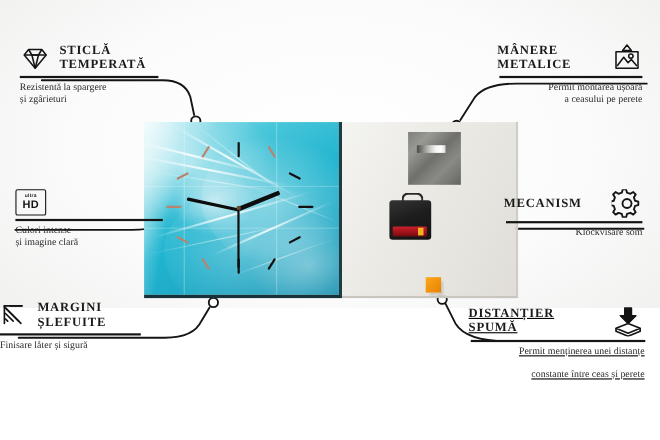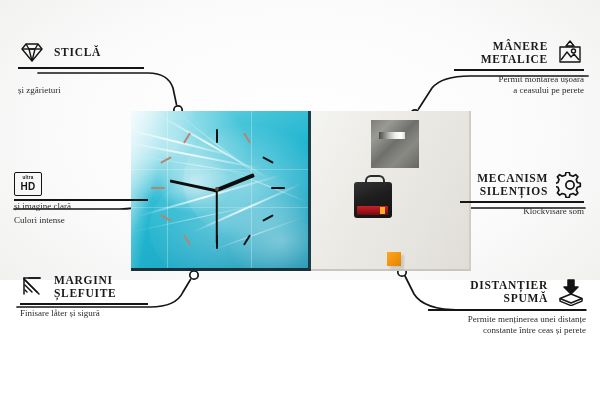--- a/index.html
+++ b/index.html
@@ -76,21 +76,21 @@
   }
   .co-rule{height:1.6px;background:#151515;margin-top:3px;}
   .co-sub{
     font-family:"Liberation Serif",serif;
     font-size:9px;line-height:11px;color:#2b2b2b;margin-top:3px;
   }
   .callout.left .co-head{justify-content:flex-start;}
   .callout.left .co-title{text-align:left;}
   .callout.left .co-sub{text-align:left;}
   .callout.right .co-head{justify-content:flex-end;flex-direction:row;}
-  .callout.right .co-title{text-align:right;}
+  .callout.right .co-title{}
   .callout.right .co-sub{text-align:right;}
   .ico{flex:0 0 auto;display:block;}
   .hdbox{
     width:26px;height:22px;border:1.4px solid #141414;border-radius:2px;
     display:flex;flex-direction:column;align-items:center;justify-content:center;
     font-family:"Liberation Sans",sans-serif;color:#141414;line-height:1;
   }
   .hdbox .u{font-size:4.5px;font-weight:700;letter-spacing:.2px;}
   .hdbox .h{font-size:10px;font-weight:700;letter-spacing:.3px;margin-top:1px;}
 </style>
@@ -182,39 +182,41 @@
         <g fill="none" stroke="#141414" stroke-width="1.4" stroke-linejoin="round">
           <path d="M4 9 L8 4 L20 4 L24 9 L14 21 Z"></path>
           <path d="M4 9 L24 9"></path>
           <path d="M8 4 L11 9 L14 21"></path>
           <path d="M20 4 L17 9 L14 21"></path>
           <path d="M11 9 L17 9"></path>
         </g>
       </svg>
       <div>
         <div class="co-title">STICLĂ</div>
+        <div class="co-title">TEMPERATĂ</div>
       </div>
     </div>
     <div class="co-rule" style="width:126px;"></div>
-    <div class="co-sub" style="margin-top:16px;">și zgârieturi</div>
+    <div class="co-sub">Rezistentă la spargere</div>
+    <div class="co-sub" style="margin-top:0;">și zgârieturi</div>
   </div>
 
   <div class="callout left" style="left:14px;top:172px;width:136px;">
     <div class="co-head">
       <div class="hdbox ico">
         <span class="u">ultra</span>
         <span class="h">HD</span>
       </div>
     </div>
     <div class="co-rule" style="width:134px;"></div>
+    <div class="co-sub">Culori intense</div>
     <div class="co-sub" style="margin-top:0;">și imagine clară</div>
-    <div class="co-sub">Culori intense</div>
-  </div>
-
-  <div class="callout left" style="left:20px;top:274px;width:130px;">
+  </div>
+
+  <div class="callout left" style="left:0;top:274px;width:130px;">
     <div class="co-head">
       <svg class="ico" width="26" height="24" viewBox="0 0 26 24">
         <g stroke="#141414" stroke-width="1.5" stroke-linecap="round" fill="none">
           <path d="M4 3 L20 3"></path>
           <path d="M4 3 L4 19"></path>
           <path d="M5 5 L17 17"></path>
           <path d="M5 10 L12 17"></path>
           <path d="M5 15 L7 17"></path>
           <path d="M9 3 L20 3"></path>
         </g>
@@ -248,45 +250,44 @@
     </div>
     <div class="co-rule" style="width:130px;margin-left:auto;"></div>
     <div class="co-sub">Permit montarea ușoară</div>
     <div class="co-sub" style="margin-top:0;">a ceasului pe perete</div>
   </div>
 
   <div class="callout right" style="left:458px;top:172px;width:126px;">
     <div class="co-head">
       <div style="flex:1;">
         <div class="co-title">MECANISM</div>
-        <div class="co-title">SILENȚIOS</div>
       </div>
       <svg class="ico" width="28" height="26" viewBox="0 0 28 26">
         <g fill="none" stroke="#141414" stroke-width="1.7" stroke-linejoin="round">
           <path d="M14 3.2 l3.1 1 2.6-1.6 2.2 2.2 -1.6 2.6 1 3.1 3 .8 v3.1 l-3 .8 -1 3.1 1.6 2.6 -2.2 2.2 -2.6-1.6 -3.1 1 -.8 3 h-3.1 l-.8-3 -3.1-1 -2.6 1.6 -2.2-2.2 1.6-2.6 -1-3.1 -3-.8 v-3.1 l3-.8 1-3.1 -1.6-2.6 2.2-2.2 2.6 1.6 3.1-1 .8-3 h3.1 z"></path>
           <circle cx="14" cy="13" r="4.1"></circle>
         </g>
       </svg>
     </div>
     <div class="co-rule" style="width:124px;margin-left:auto;"></div>
     <div class="co-sub">Klockvisare som</div>
   </div>
 
-  <div class="callout right" style="left:426px;top:278px;width:160px;">
+  <div class="callout right" style="left:426px;top:278px;width:160px;text-decoration:underline;">
     <div class="co-head">
       <div style="flex:1;">
         <div class="co-title">DISTANȚIER</div>
         <div class="co-title">SPUMĂ</div>
       </div>
       <svg class="ico" width="30" height="28" viewBox="0 0 30 28">
         <g fill="none" stroke="#141414" stroke-width="1.5" stroke-linejoin="round">
           <path d="M12 2 h6 v7 h4 l-7 7 -7-7 h4 z" fill="#141414"></path>
           <path d="M15 16 L26 20.5 L15 25 L4 20.5 Z"></path>
           <path d="M4 20.5 v2.6 L15 27.6 L26 23.1 v-2.6"></path>
         </g>
       </svg>
     </div>
     <div class="co-rule" style="width:158px;margin-left:auto;"></div>
-    <div class="co-sub">Permite menținerea unei distanțe</div>
-    <div class="co-sub" style="margin-top:0;">constante între ceas și perete</div>
+    <div class="co-sub">Permit menținerea unei distanțe</div>
+    <div class="co-sub" style="margin-top:10px;">constante între ceas și perete</div>
   </div>
 
 </div>
 
 </body></html>

